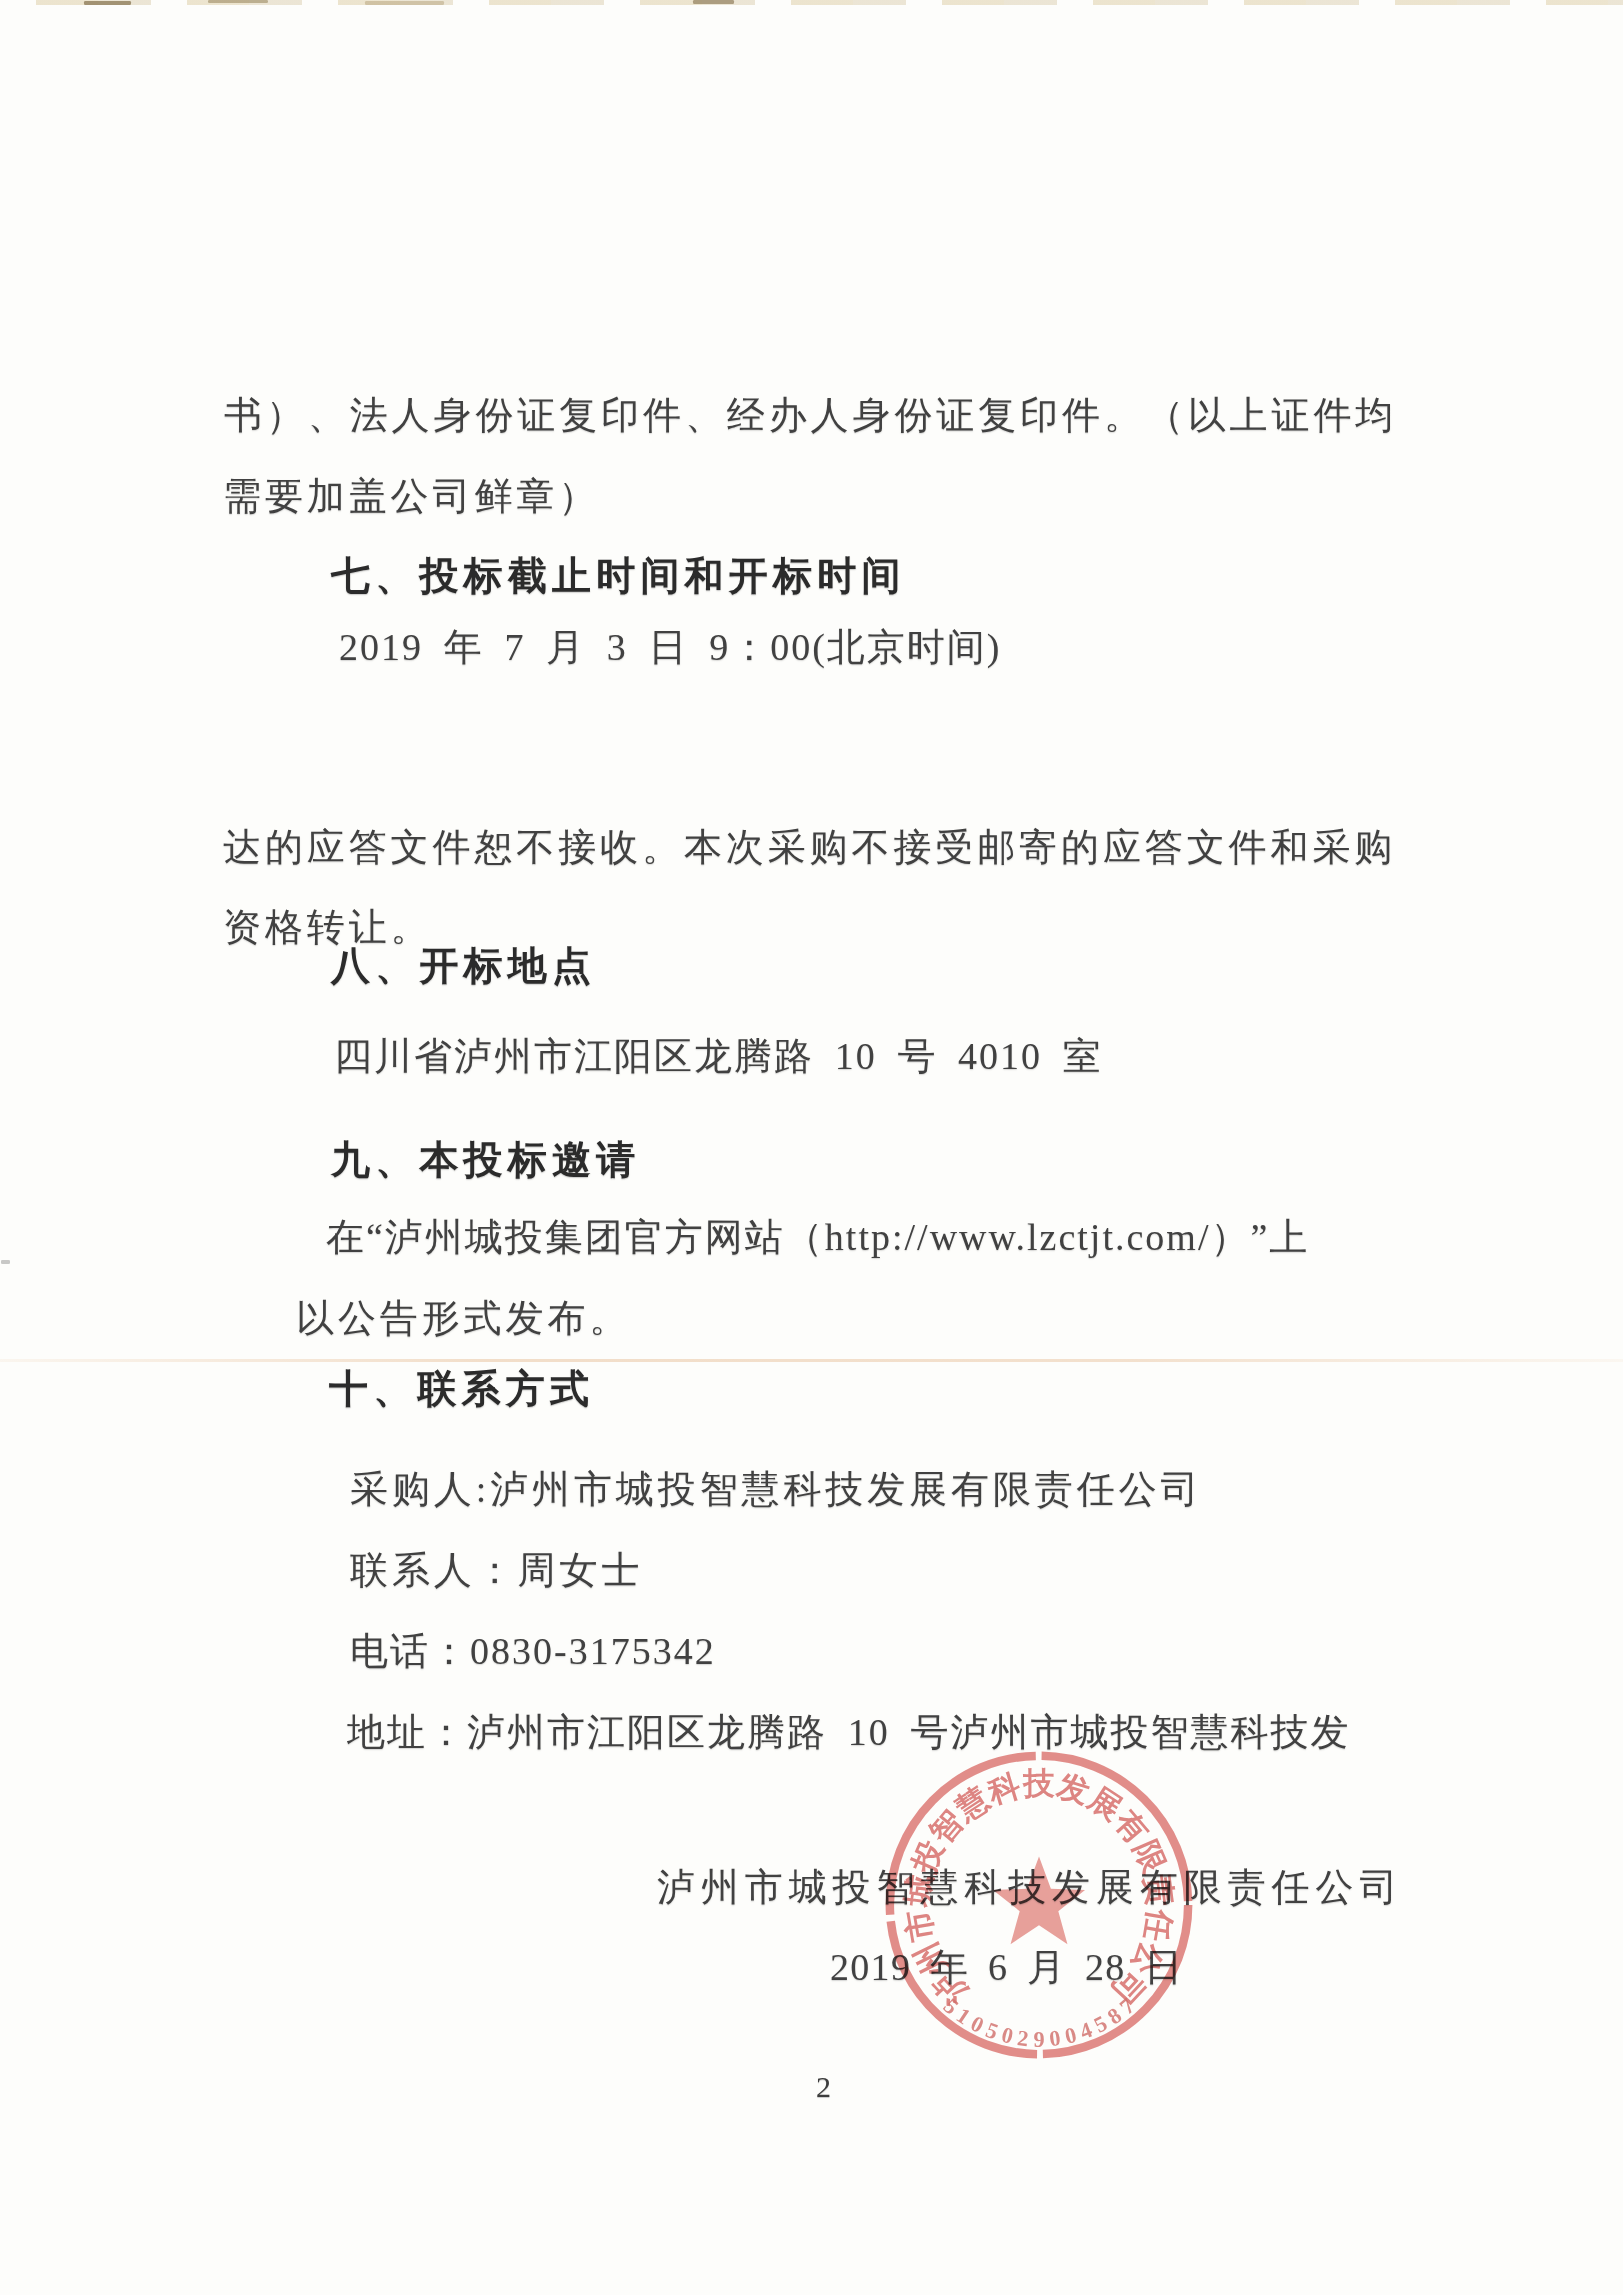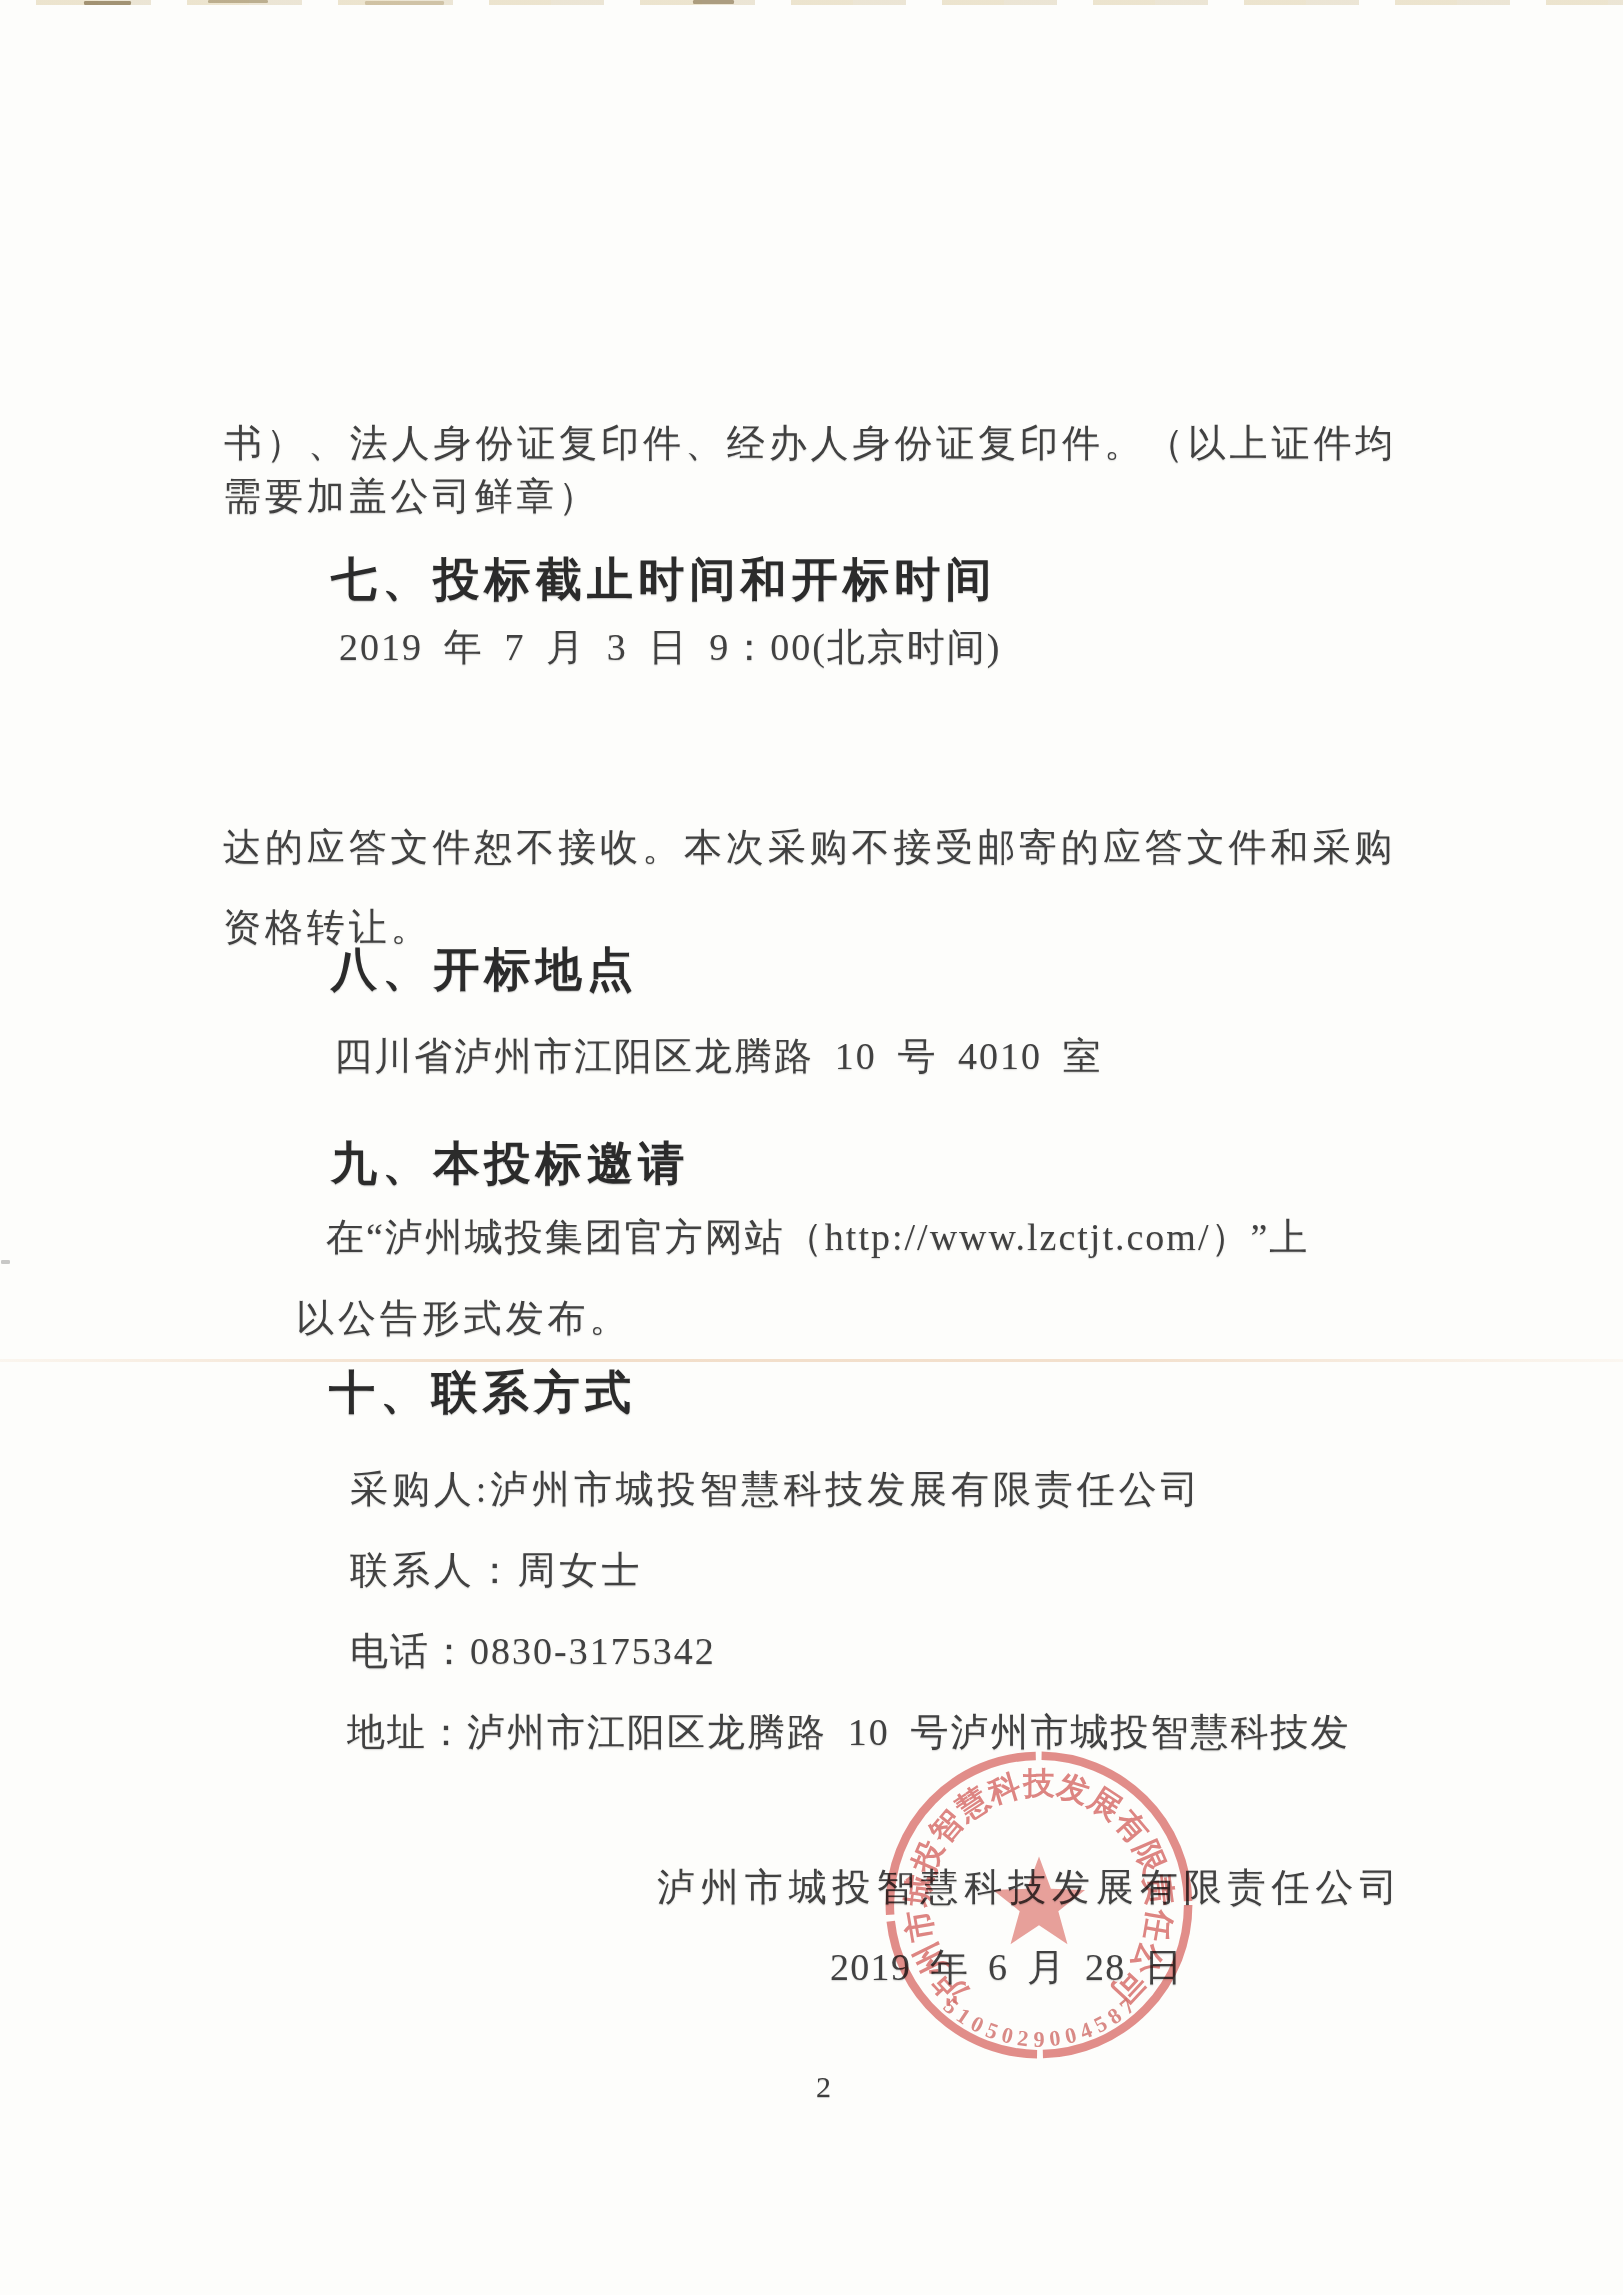--- a/index.html
+++ b/index.html
@@ -29,21 +29,21 @@
   .line{
     position:absolute;white-space:nowrap;
     font-size:38px;line-height:1.08;
     letter-spacing:3.9px;
     color:#414141;
     text-shadow:0 1.3px 1.3px rgba(90,90,90,.25);
   }
   .heading{
     font-family:"Liberation Sans","DejaVu Sans",sans-serif;
     font-weight:bold;
-    font-size:46px;
+    font-size:39px;
     letter-spacing:5.2px;
     color:#2b2b2b;
     text-shadow:0 1.3px 1.3px rgba(60,60,60,.28);
   }
   .date-line{letter-spacing:2px;word-spacing:9.2px;}
   .url-line{letter-spacing:2px;}
   .sig-line{letter-spacing:5.9px;}
   .sig-date{letter-spacing:1.3px;word-spacing:7.9px;}
   .page-num{
     position:absolute;left:816px;top:2070px;
@@ -75,21 +75,21 @@
 <div class="page">
 
   <div class="top-edge"></div>
   <div class="edge-dash" style="left:84px;top:1.3px;width:47px;height:3.9px;background:rgba(138,119,83,.75);"></div>
   <div class="edge-dash" style="left:208px;top:0;width:60px;height:3.3px;background:rgba(156,138,99,.6);"></div>
   <div class="edge-dash" style="left:365px;top:1.3px;width:79px;height:3.3px;background:rgba(176,154,110,.45);"></div>
   <div class="edge-dash" style="left:693px;top:0;width:41px;height:3.9px;background:rgba(138,119,83,.65);"></div>
   <div class="streak"></div>
   <div class="speck" style="left:1.3px;top:1260px;width:9.2px;height:3.9px;"></div>
 
-  <div class="line" style="left:224px;top:395px;margin-top:28px;">书）、法人身份证复印件、经办人身份证复印件。（以上证件均</div>
+  <div class="line" style="left:224px;top:395px;">书）、法人身份证复印件、经办人身份证复印件。（以上证件均</div>
   <div class="line" style="left:223px;top:476px;">需要加盖公司鲜章）</div>
 
   <div class="line heading" style="left:331px;top:555px;">七、投标截止时间和开标时间</div>
   <div class="line date-line" style="left:339px;top:627px;">2019 年 7 月 3 日 9：00(北京时间)</div>
 
   <div class="line" style="left:223px;top:827px;">达的应答文件恕不接收。本次采购不接受邮寄的应答文件和采购</div>
   <div class="line" style="left:223px;top:907px;">资格转让。</div>
 
   <div class="line heading" style="left:331px;top:945px;">八、开标地点</div>
   <div class="line date-line" style="left:334px;top:1036px;">四川省泸州市江阳区龙腾路 10 号 4010 室</div>

